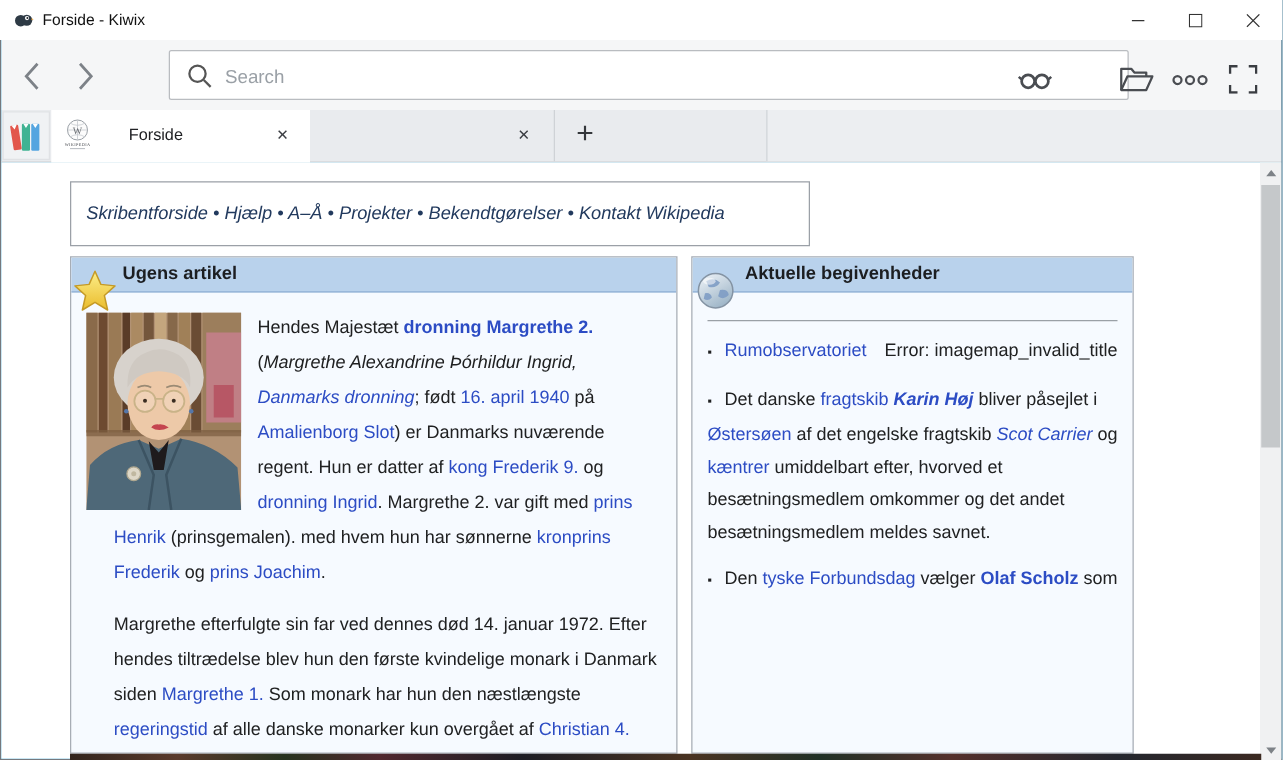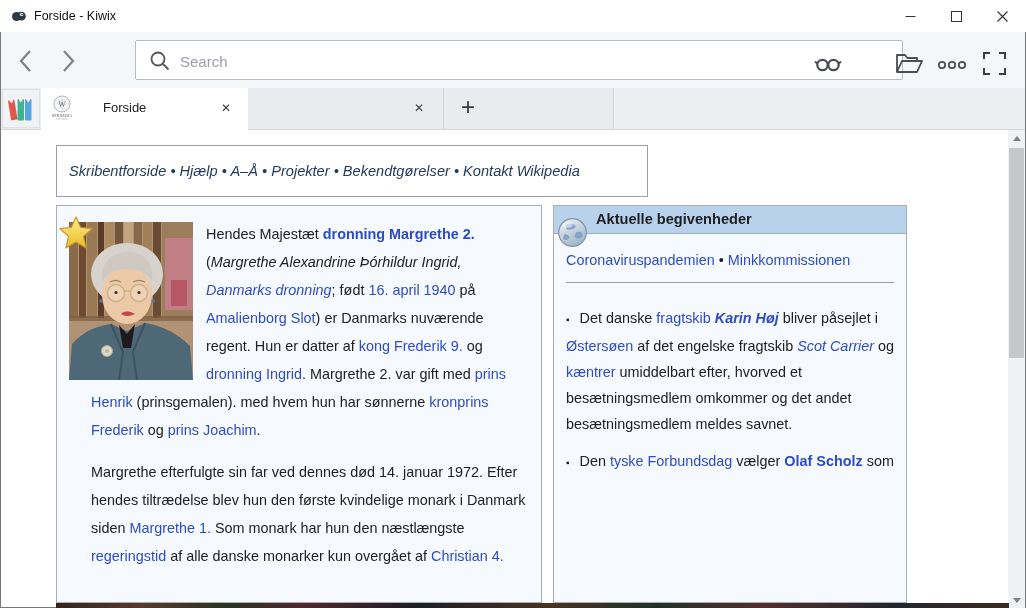--- a/index.html
+++ b/index.html
@@ -193,20 +193,21 @@
     <div class="newtab-btn">+</div>
   </div>
 
   <div class="content">
 
     <div class="topbox">
       <span><span class="sg-tl">Skribentforside</span><span class="sg-tp"> • </span><span class="sg-tl">Hjælp</span><span class="sg-tp"> • </span><span class="sg-tl">A–Å</span><span class="sg-tp"> • </span><span class="sg-tl">Projekter</span><span class="sg-tp"> • </span><span class="sg-tl">Bekendtgørelser</span><span class="sg-tp"> • </span><span class="sg-tl">Kontakt Wikipedia</span></span>
     </div>
 
     <div class="wikibox box-left">
+      <div class="hdr">Ugens artikel</div>
       <div class="body-left">
         <svg class="photo" viewBox="0 0 124 158" preserveAspectRatio="none">
           <rect width="124" height="158" fill="#b29274"></rect>
           <rect x="0" y="0" width="9" height="96" fill="#8a6a4a"></rect>
           <rect x="10" y="0" width="7" height="96" fill="#6d4a30"></rect>
           <rect x="18" y="0" width="10" height="96" fill="#9a7a55"></rect>
           <rect x="29" y="0" width="6" height="96" fill="#5a3c28"></rect>
           <rect x="36" y="0" width="9" height="96" fill="#ab8a62"></rect>
           <rect x="46" y="0" width="8" height="96" fill="#74563c"></rect>
           <rect x="55" y="0" width="9" height="96" fill="#c4a67e"></rect>
@@ -248,24 +249,25 @@
           </linearGradient>
             </defs>
           <path d="M18 2 L22.7 12.5 L34 13.7 L25.5 21.4 L28.1 33 L18 26.9 L7.9 33 L10.5 21.4 L2 13.7 L13.3 12.5 Z" fill="url(#stg)" stroke="#c59a26" stroke-width="1.2" stroke-linejoin="round"></path>
         </svg>
       </span>
     </div>
 
     <div class="wikibox box-right">
       <div class="hdr">Aktuelle begivenheder</div>
       <div class="body-right">
-        <div><span class="sg-l">Coronaviruspandemien</span><span class="sg-p"> • </span><span class="sg-l">Minkkommissionen</span></div>
         <hr>
         <div class="news-item">
           <div class="row1">
+            <span><span class="bullet">▪</span><span><span class="sg-l">Rumobservatoriet</span></span></span>
+            <span class="err">Error: imagemap_invalid_title</span>
           </div>
         </div>
         <div class="news-item"><span class="bullet">▪</span><span><span class="sg-p">Det danske </span><span class="sg-l">fragtskib</span><span class="sg-p"> </span><span class="sg-bil">Karin Høj</span><span class="sg-p"> bliver påsejlet i </span><span class="sg-l">Østersøen</span><span class="sg-p"> af det engelske fragtskib </span><span class="sg-il">Scot Carrier</span><span class="sg-p"> og </span><span class="sg-l">kæntrer</span><span class="sg-p"> umiddelbart efter, hvorved et besætningsmedlem omkommer og det andet besætningsmedlem meldes savnet.</span></span></div>
         <div class="news-item"><span class="bullet">▪</span><span><span class="sg-p">Den </span><span class="sg-l">tyske</span><span class="sg-p"> </span><span class="sg-l">Forbundsdag</span><span class="sg-p"> vælger </span><span class="sg-bl">Olaf Scholz</span><span class="sg-p"> som</span></span></div>
       </div>
       <span class="corner-icon globe-pos" style="position:absolute;">
         <svg width="31" height="31" viewBox="0 0 31 31">
           <defs>
               <linearGradient id="glg" x1="0" y1="0" x2="0.6" y2="1">
             <stop offset="0" stop-color="#f2f6fa"></stop>

